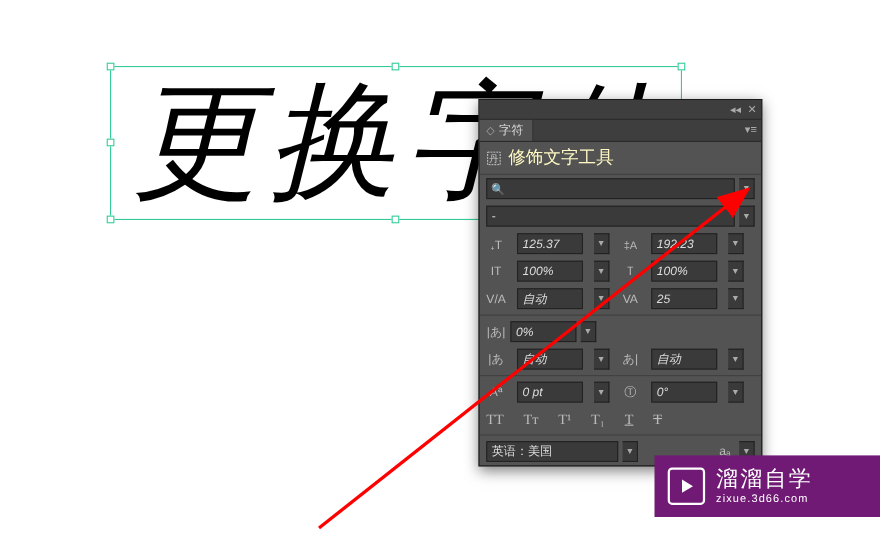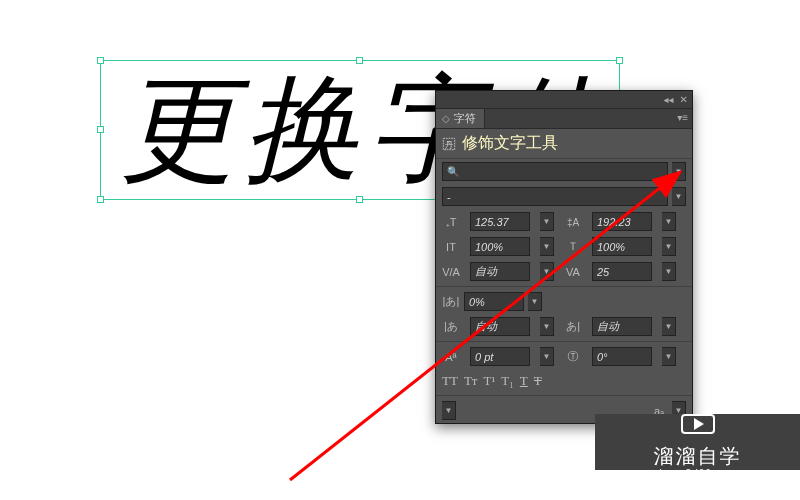--- a/index.html
+++ b/index.html
@@ -181,48 +181,47 @@
       color: #ddd;
       font-size: 11px;
       width: 100%;
       outline: none;
       font-style: italic;
     }
     .divider { height: 1px; background: #404040; margin: 2px 0; }
 
     .tt-row {
       display: flex;
-      gap: 6px;
+      gap: 18px;
       padding: 4px 6px;
       color: #bbb;
     }
     .tt-row span { cursor: pointer; font-family: "Times New Roman", serif; font-size: 13px; }
 
     .search-icon { font-size: 10px; color: #aaa; margin-right: 3px; }
 
     
     .arrow-svg {
       position: absolute;
       left: 0; top: 0;
       width: 800px; height: 500px;
       pointer-events: none;
     }
 
     
     .watermark {
       position: absolute;
       right: 0; bottom: 30px;
       width: 205px; height: 56px;
-      background: #404040;
+      background: #701a75;
       display: flex;
       align-items: center;
       gap: 10px;
       padding: 0 12px;
       color: #fff;
-      flex-direction: column;
     }
     .watermark .play {
       width: 34px; height: 34px;
       border: 2px solid #fff;
       border-radius: 4px;
       display: flex; align-items: center; justify-content: center;
     }
     .watermark .txt { display: flex; flex-direction: column; line-height: 1.2; }
     .watermark .line1 { font-size: 20px; letter-spacing: 2px; }
     .watermark .line2 { font-size: 10px; letter-spacing: 1px; }
@@ -371,20 +370,23 @@
     <span>Tᴛ</span>
     <span>T¹</span>
     <span>T₁</span>
     <span><u>T</u></span>
     <span><s>T</s></span>
   </div>
 
   <div class="divider"></div>
 
   <div class="row">
+    <div class="field" style="flex:0 0 120px">
+      <span>英语：美国</span>
+    </div>
     <div class="dropdown-btn">▼</div>
     <span style="flex:1"></span>
     <span class="icon-slot">aₐ</span>
     <div class="dropdown-btn">▼</div>
   </div>
 </div>
 
 <svg class="arrow-svg">
   <defs>
     <marker id="arrowhead" markerWidth="10" markerHeight="8" refX="9" refY="4" orient="auto">

